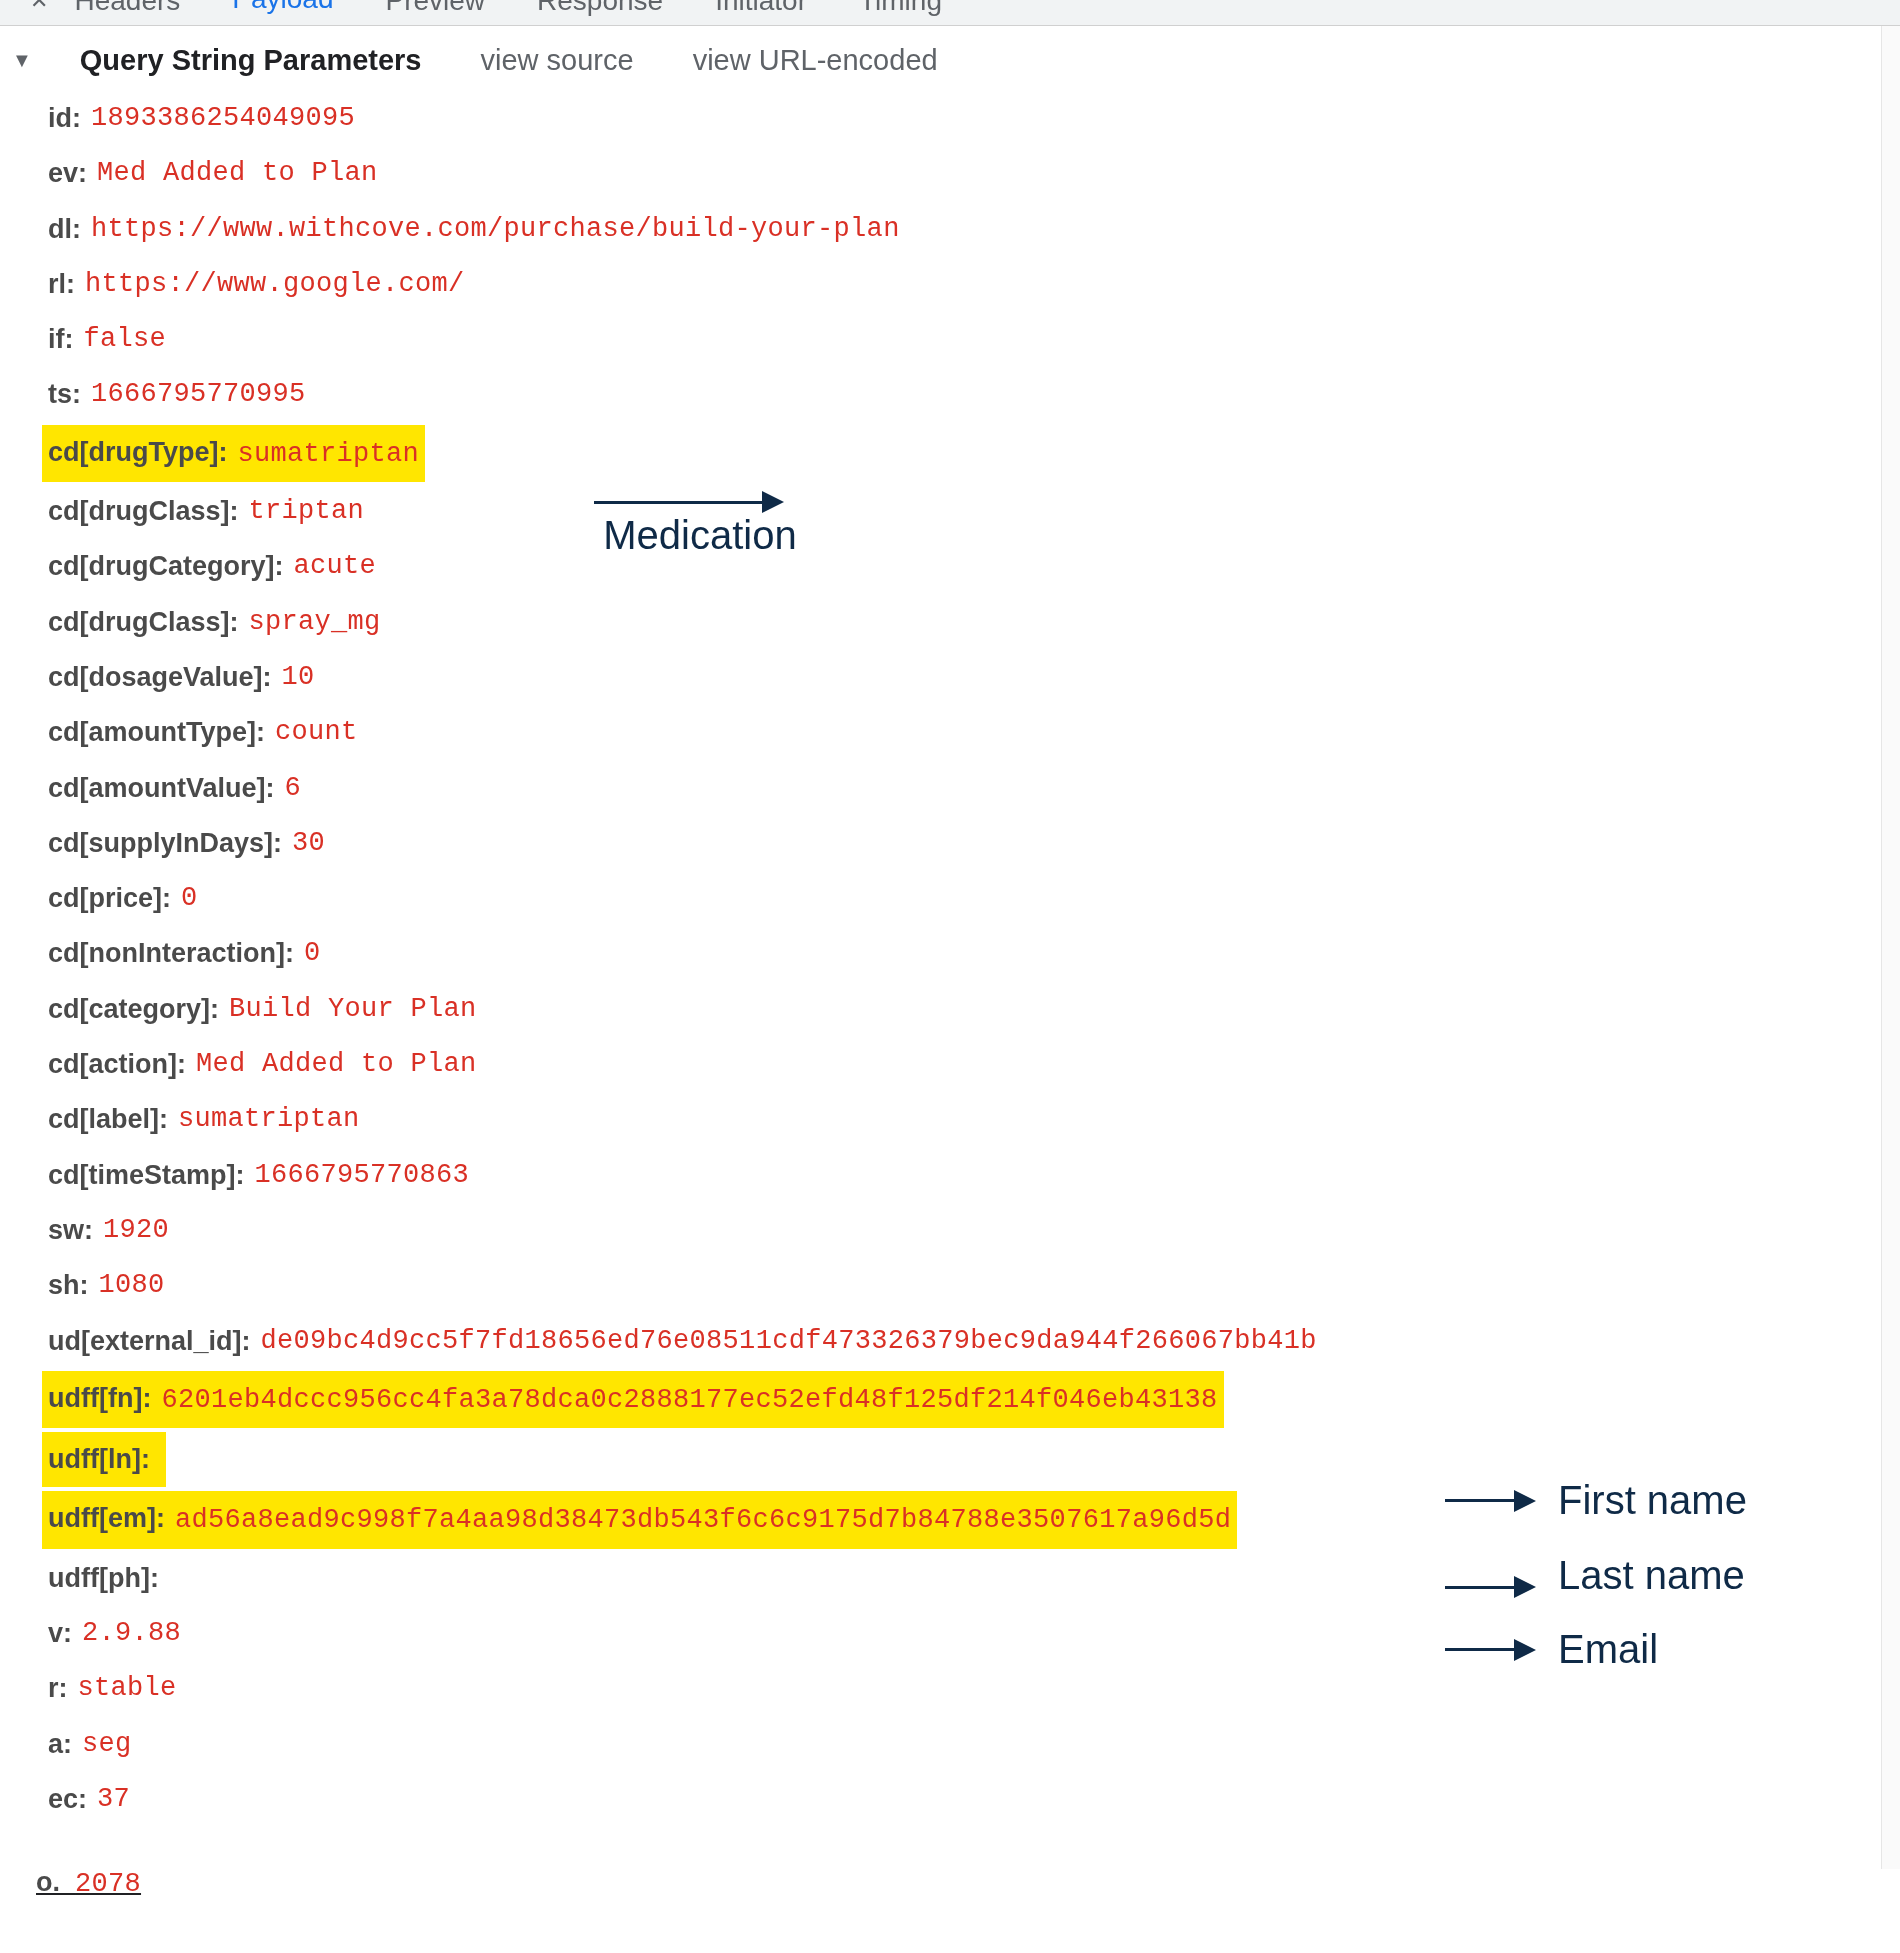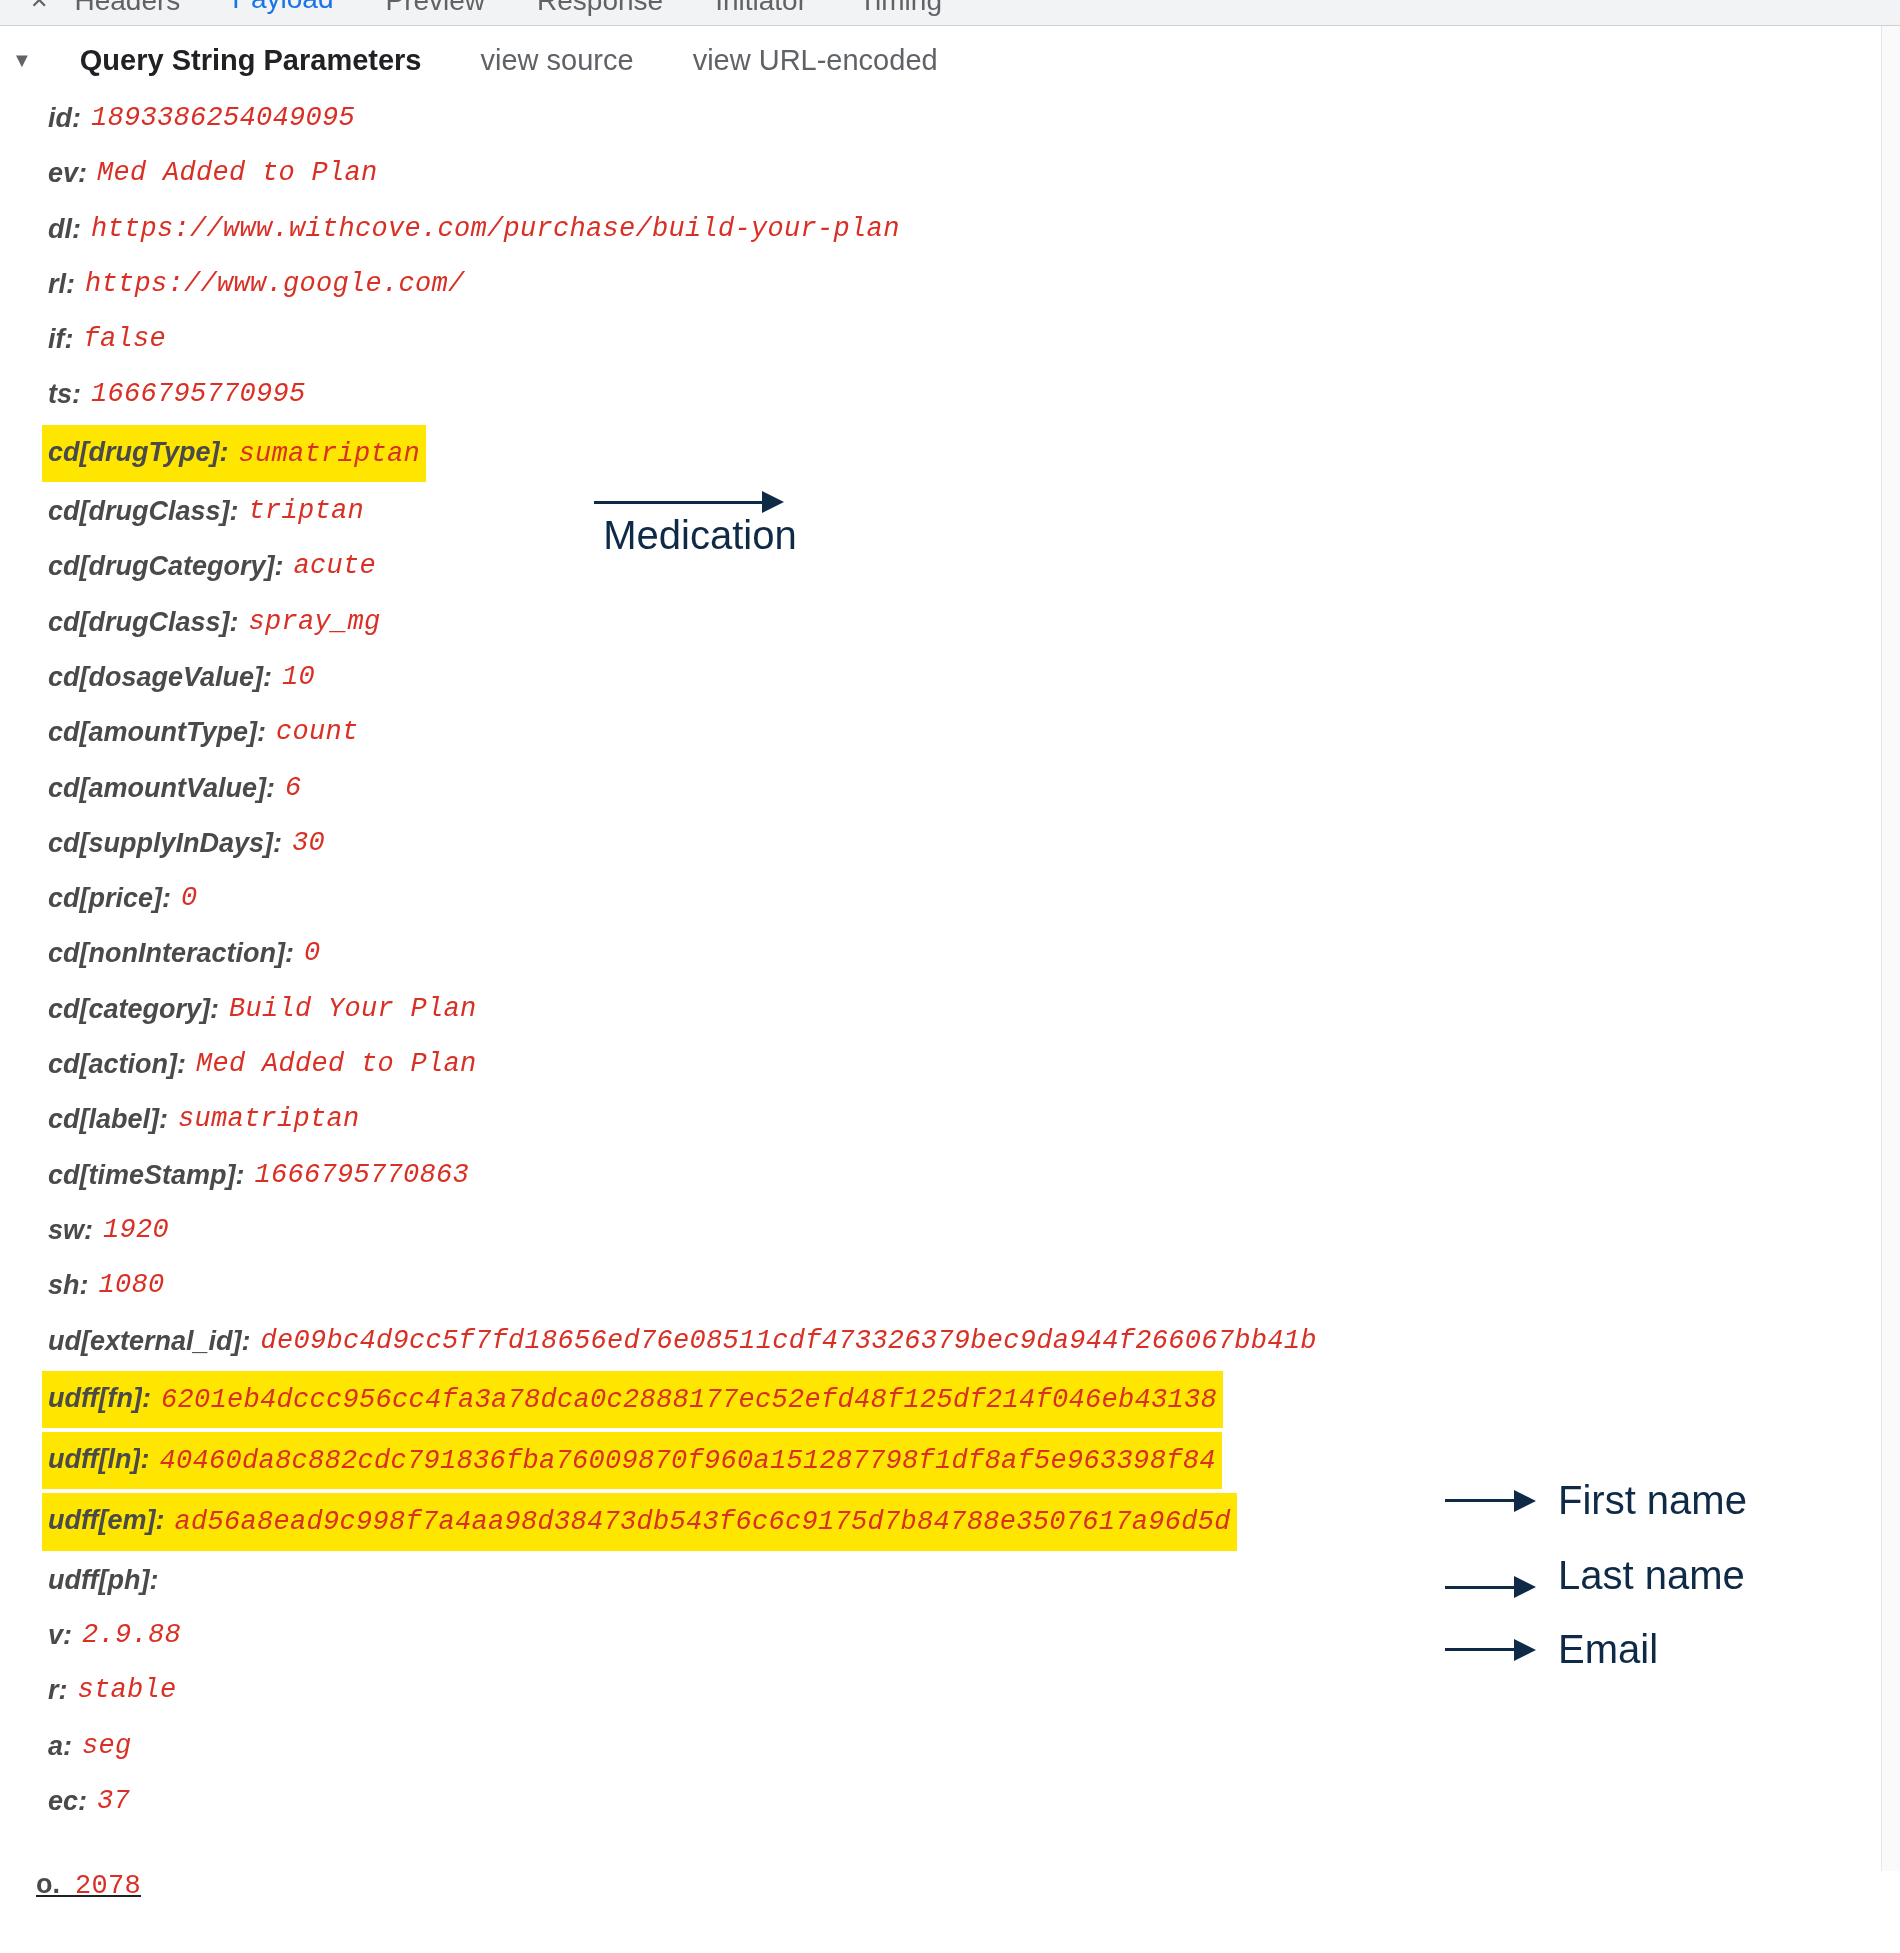--- a/index.html
+++ b/index.html
@@ -71,21 +71,20 @@
   }
   .params {
     padding-left: 40px;
   }
   .row {
     display: flex;
     align-items: flex-end;
     margin: 4px 0;
     line-height: 1.9;
     white-space: nowrap;
-    font-style: italic;
   }
   .k {
     font-weight: 700;
     color: #4a4a4a;
     font-family: "Segoe UI", Arial, sans-serif;
   }
   .colon { font-weight: 700; color: #4a4a4a; margin-right: 10px; }
   .v {
     font-family: Consolas, "Courier New", monospace;
     color: #d93025;
@@ -287,21 +286,20 @@
         <span class="hl">
           <span class="k">udff[fn]</span>
           <span class="colon">:</span>
           <span class="v">6201eb4dccc956cc4fa3a78dca0c2888177ec52efd48f125df214f046eb43138</span>
         </span>
       </div>
     <div class="row">
         <span class="hl">
           <span class="k">udff[ln]</span>
           <span class="colon">:</span>
-          <span class="v">40460da8c882cdc791836fba76009870f960a151287798f1df8af5e963398f84</span>
         </span>
       </div>
     <div class="row">
         <span class="hl">
           <span class="k">udff[em]</span>
           <span class="colon">:</span>
           <span class="v">ad56a8ead9c998f7a4aa98d38473db543f6c6c9175d7b84788e3507617a96d5d</span>
         </span>
       </div>
     <div class="row">

